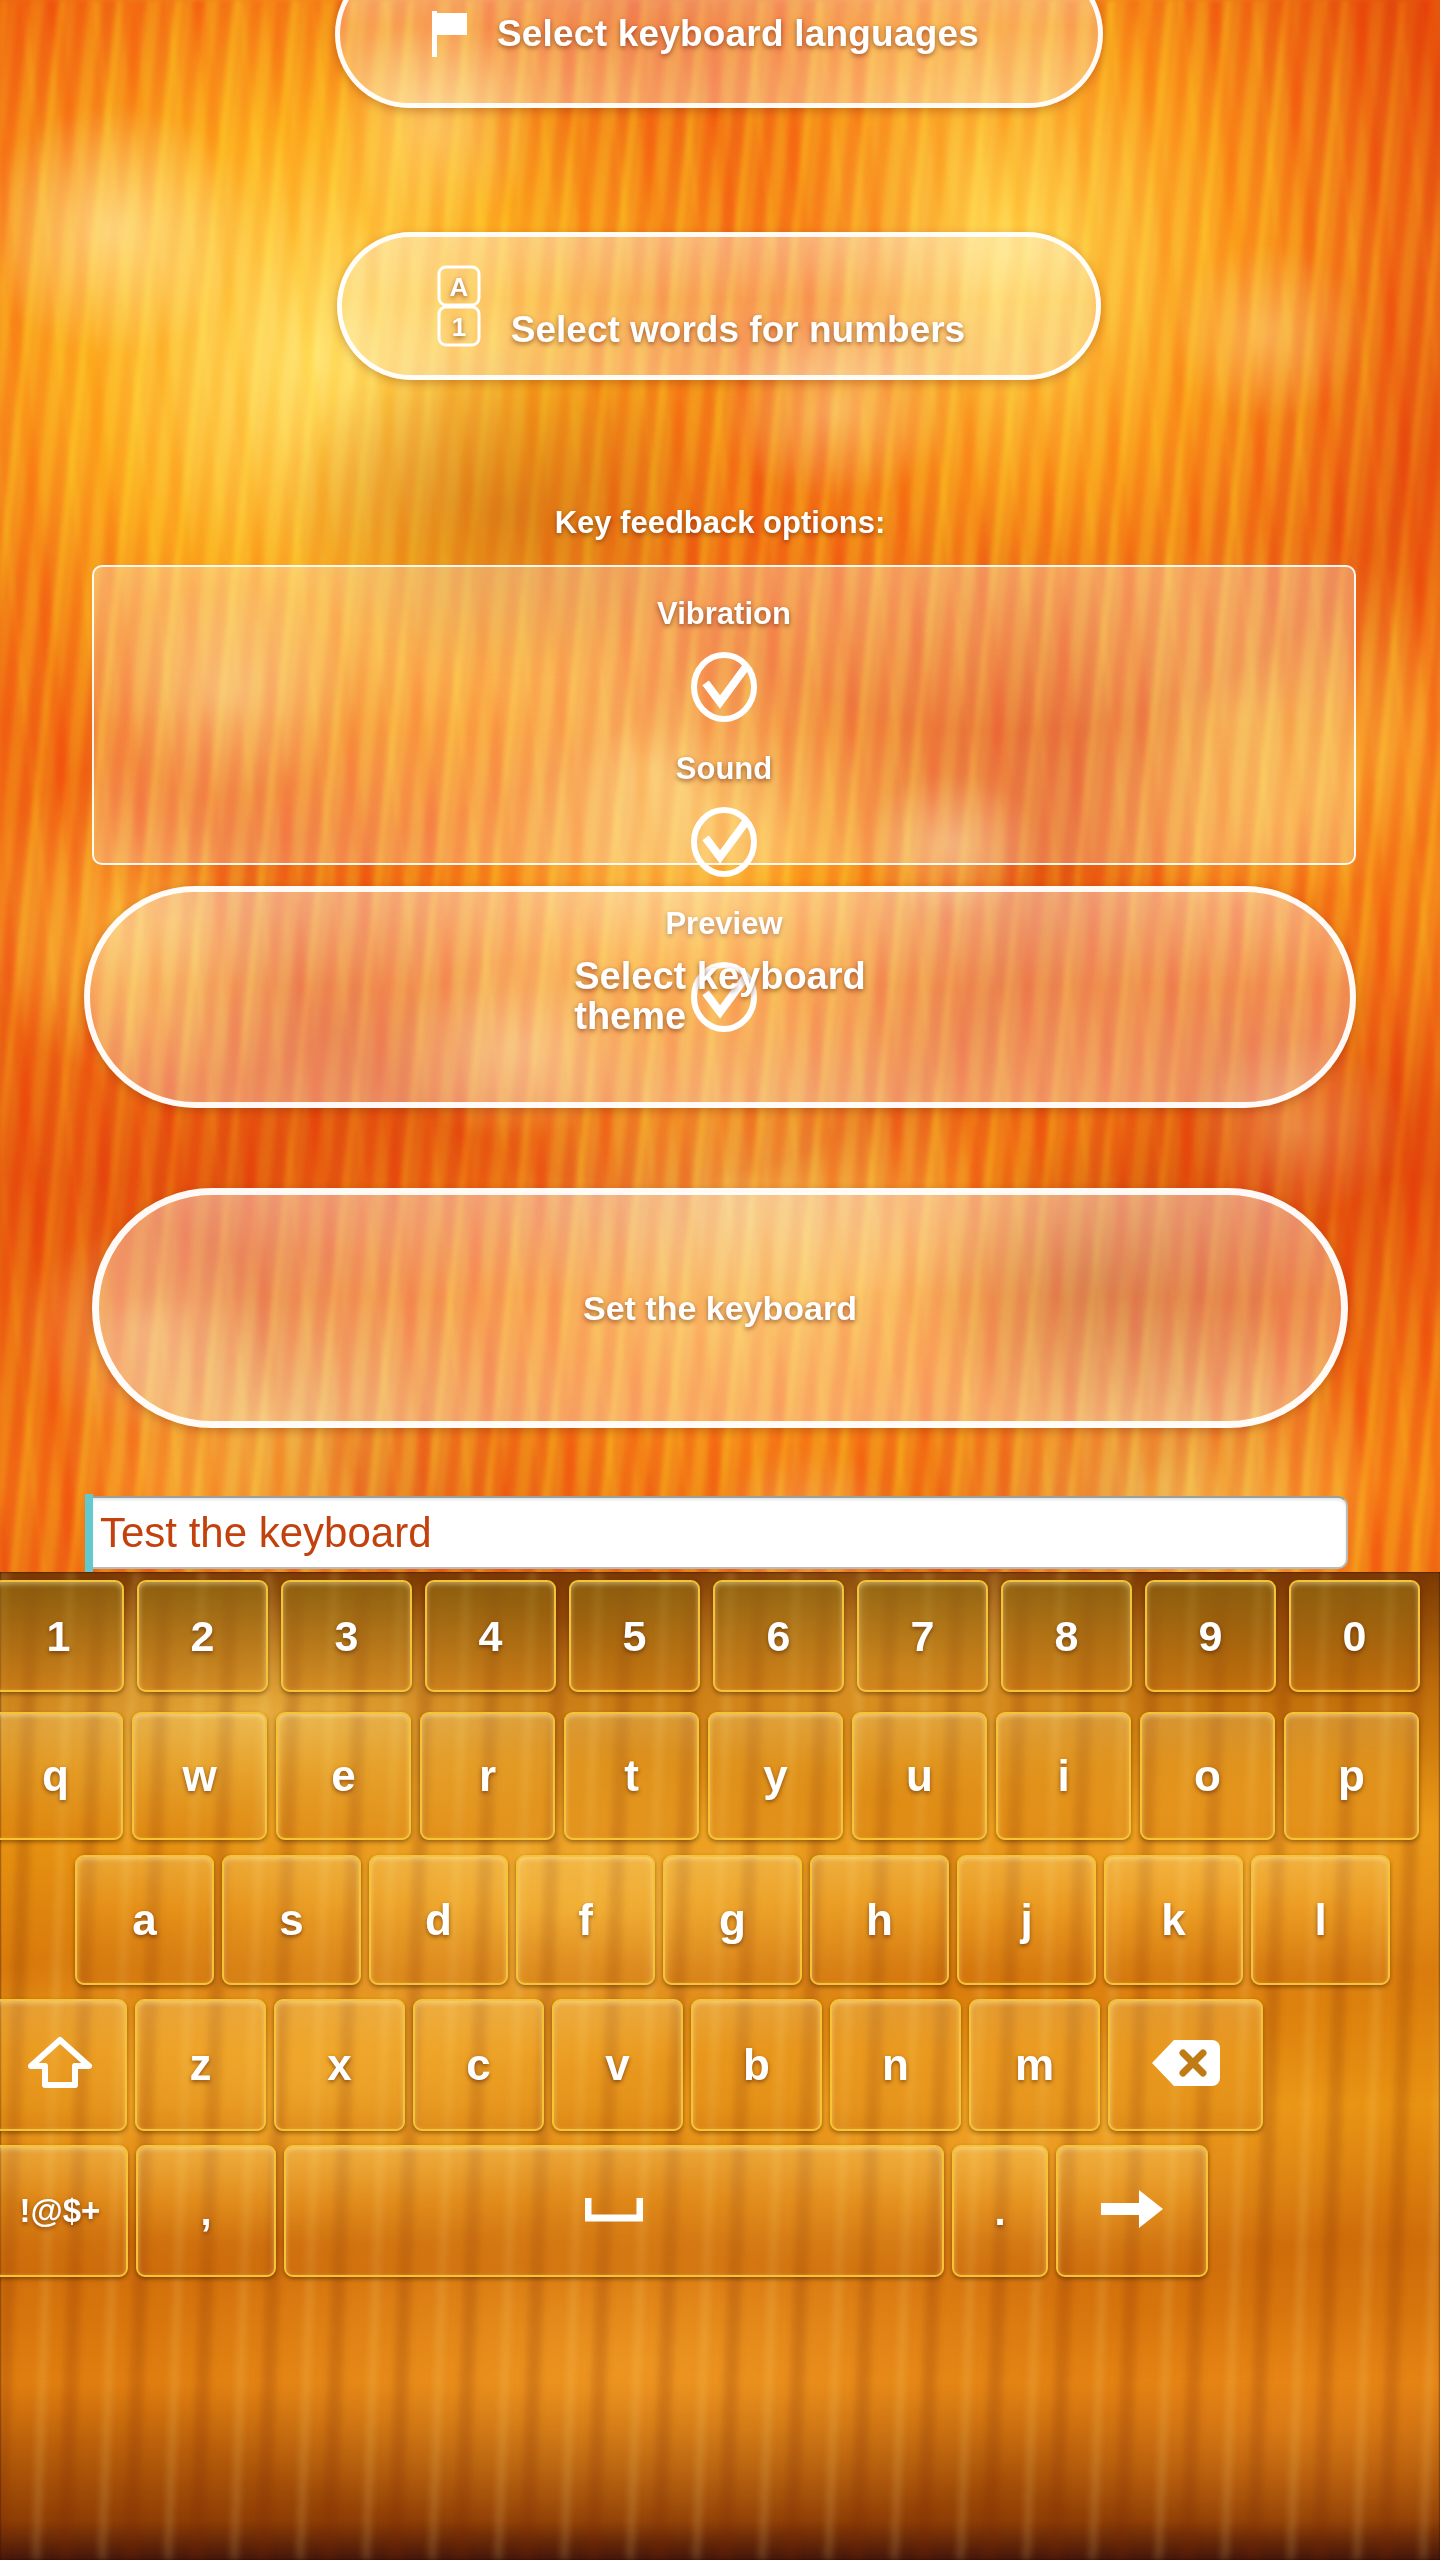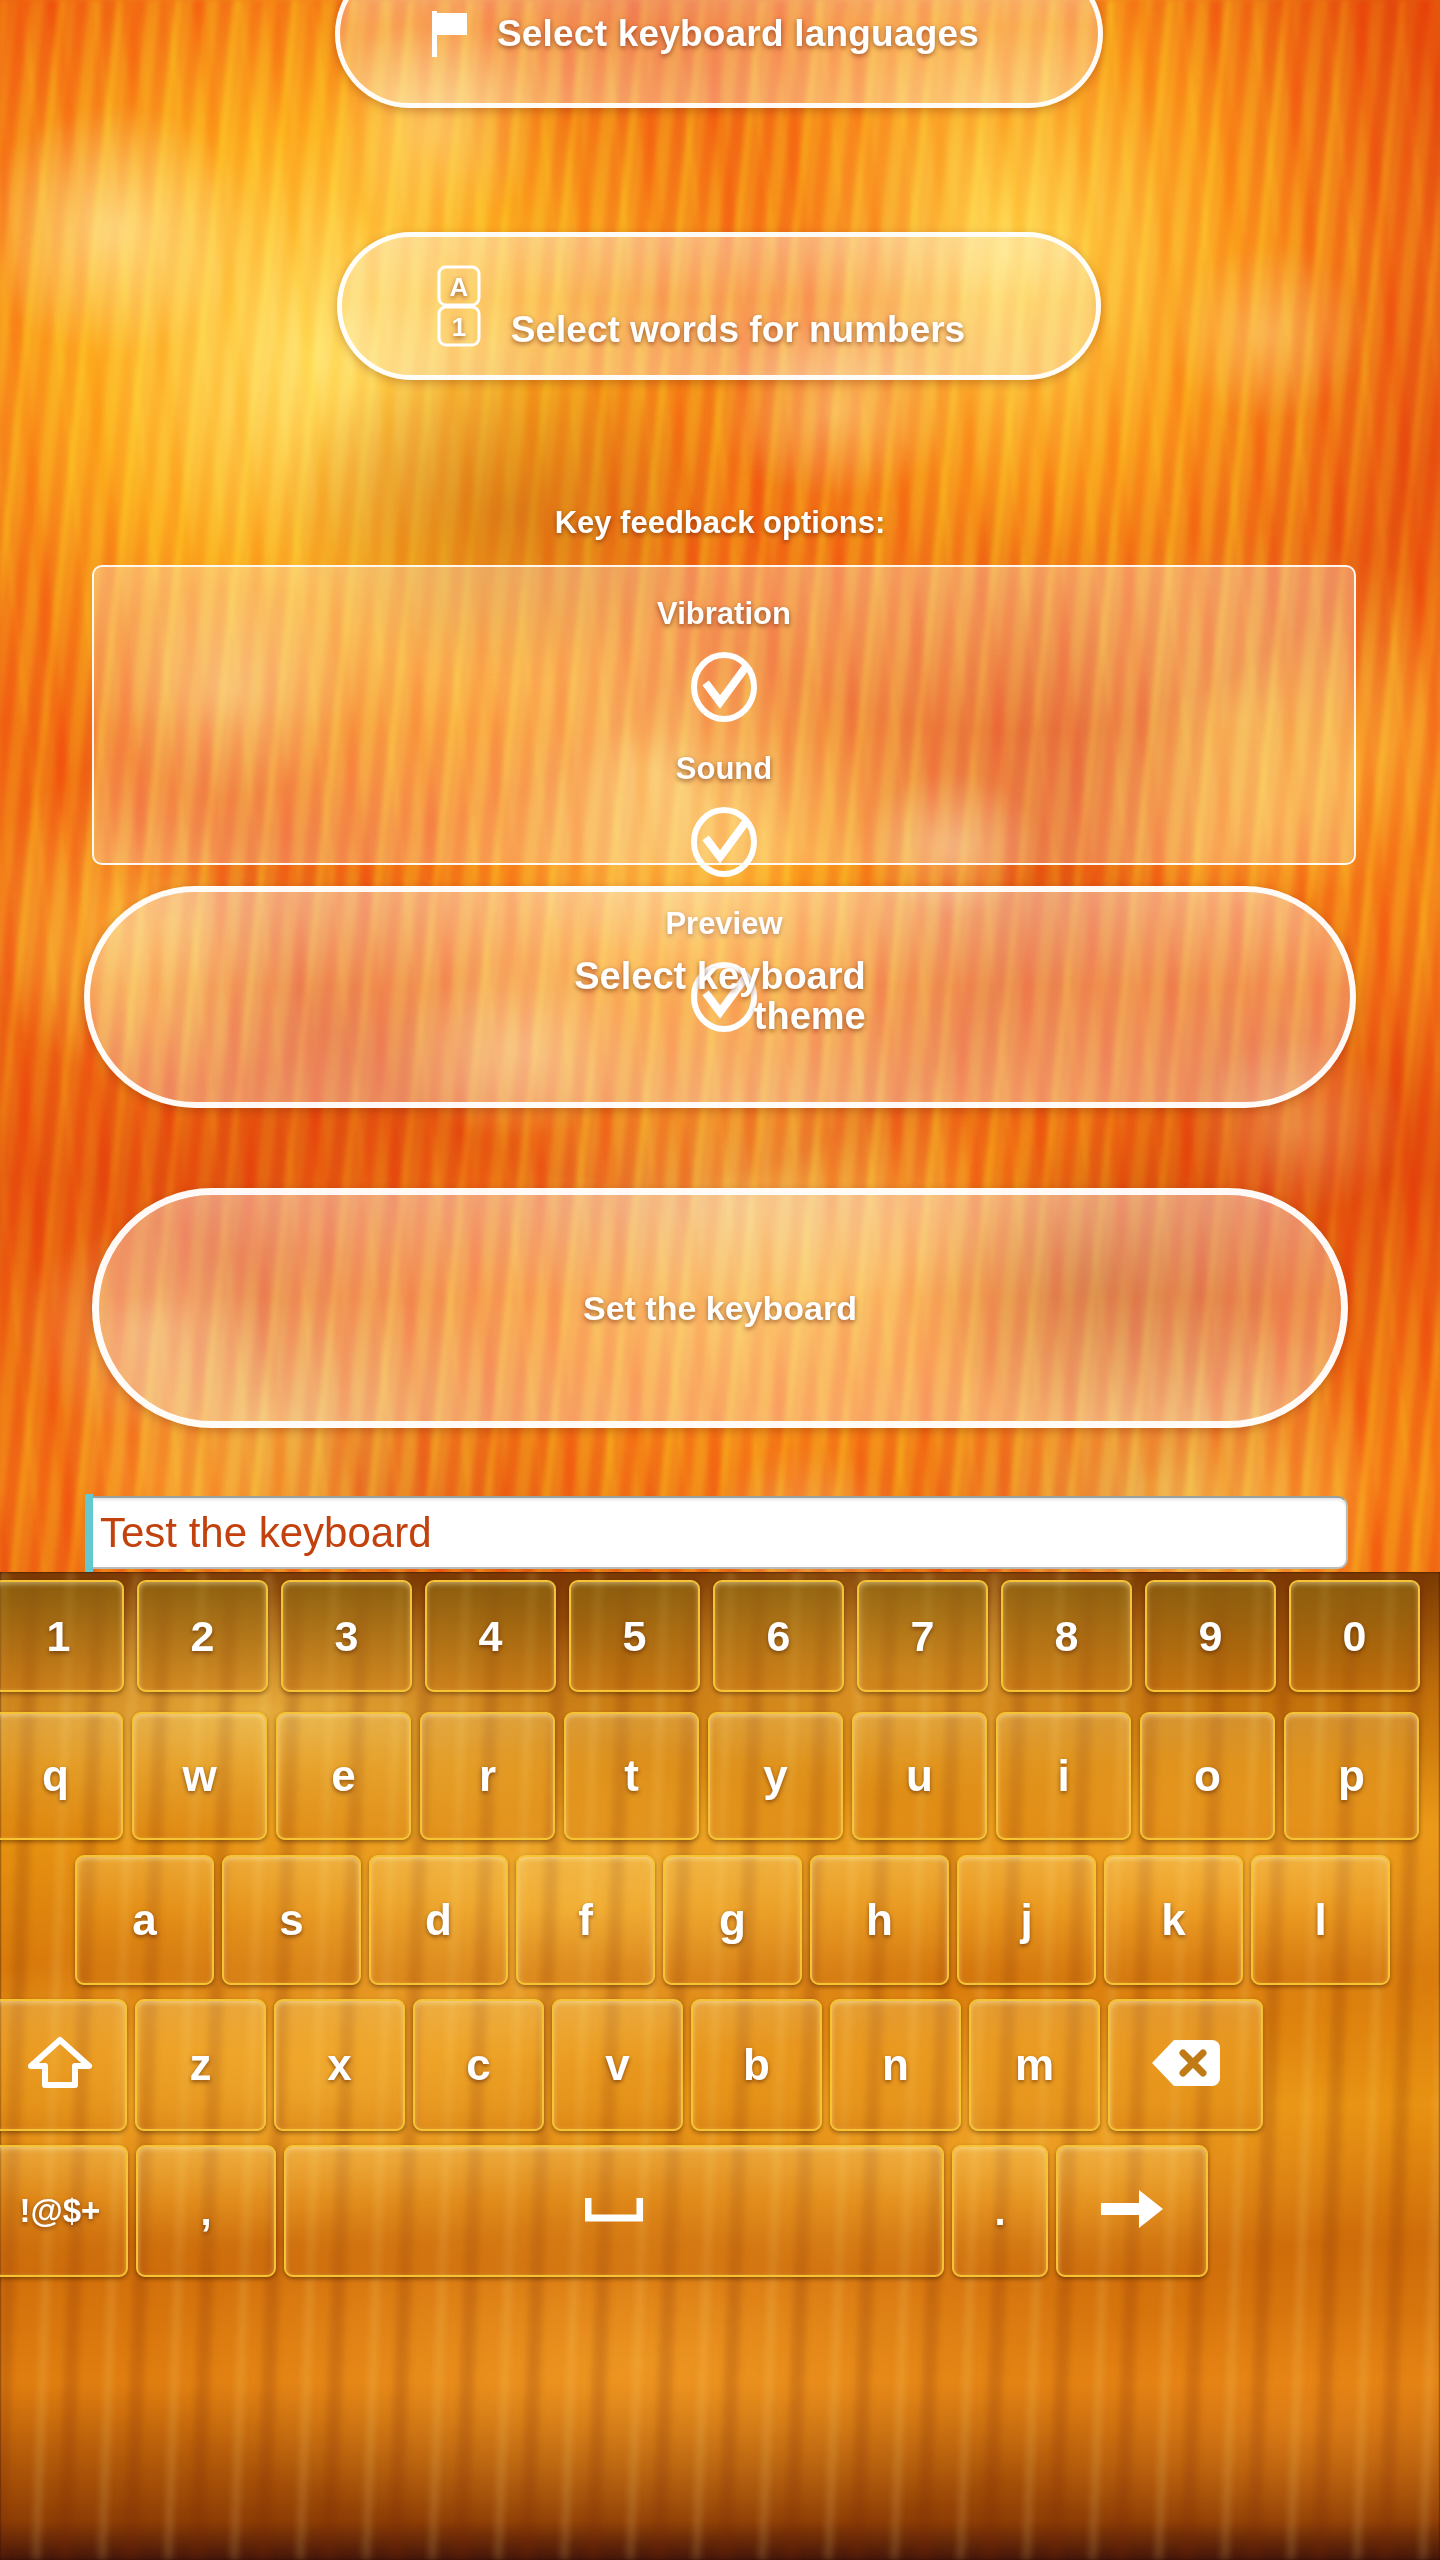--- a/index.html
+++ b/index.html
@@ -90,21 +90,21 @@
   }
   .pill .lbl{ position:relative; z-index:2; }
 
   #btn-languages{ left:335px; top:-40px; width:768px; height:148px; }
   #btn-languages .lbl{ font-size:37px; font-weight:bold; letter-spacing:.2px; }
 
   #btn-words{ left:337px; top:232px; width:764px; height:148px; }
   #btn-words .lbl{ font-size:37px; font-weight:bold;margin-top:48px; }
 
   #btn-theme{ left:84px; top:886px; width:1272px; height:222px; border-width:6px; }
-  #btn-theme .lbl{ font-size:38px; font-weight:bold; line-height:1.05; text-align:right; }
+  #btn-theme .lbl{ font-size:38px; font-weight:bold; line-height:1.05; text-align:left; }
 
   #btn-set{ left:92px; top:1188px; width:1256px; height:240px; border-width:7px; }
   #btn-set .lbl{ font-size:34px; font-weight:bold; }
 
   .pill-icon{
     position:relative; z-index:2;
     display:flex; align-items:center; justify-content:center;
     margin-right:26px; flex:0 0 auto;
   }
   #btn-languages .pill-icon{ margin-left:-30px; }

